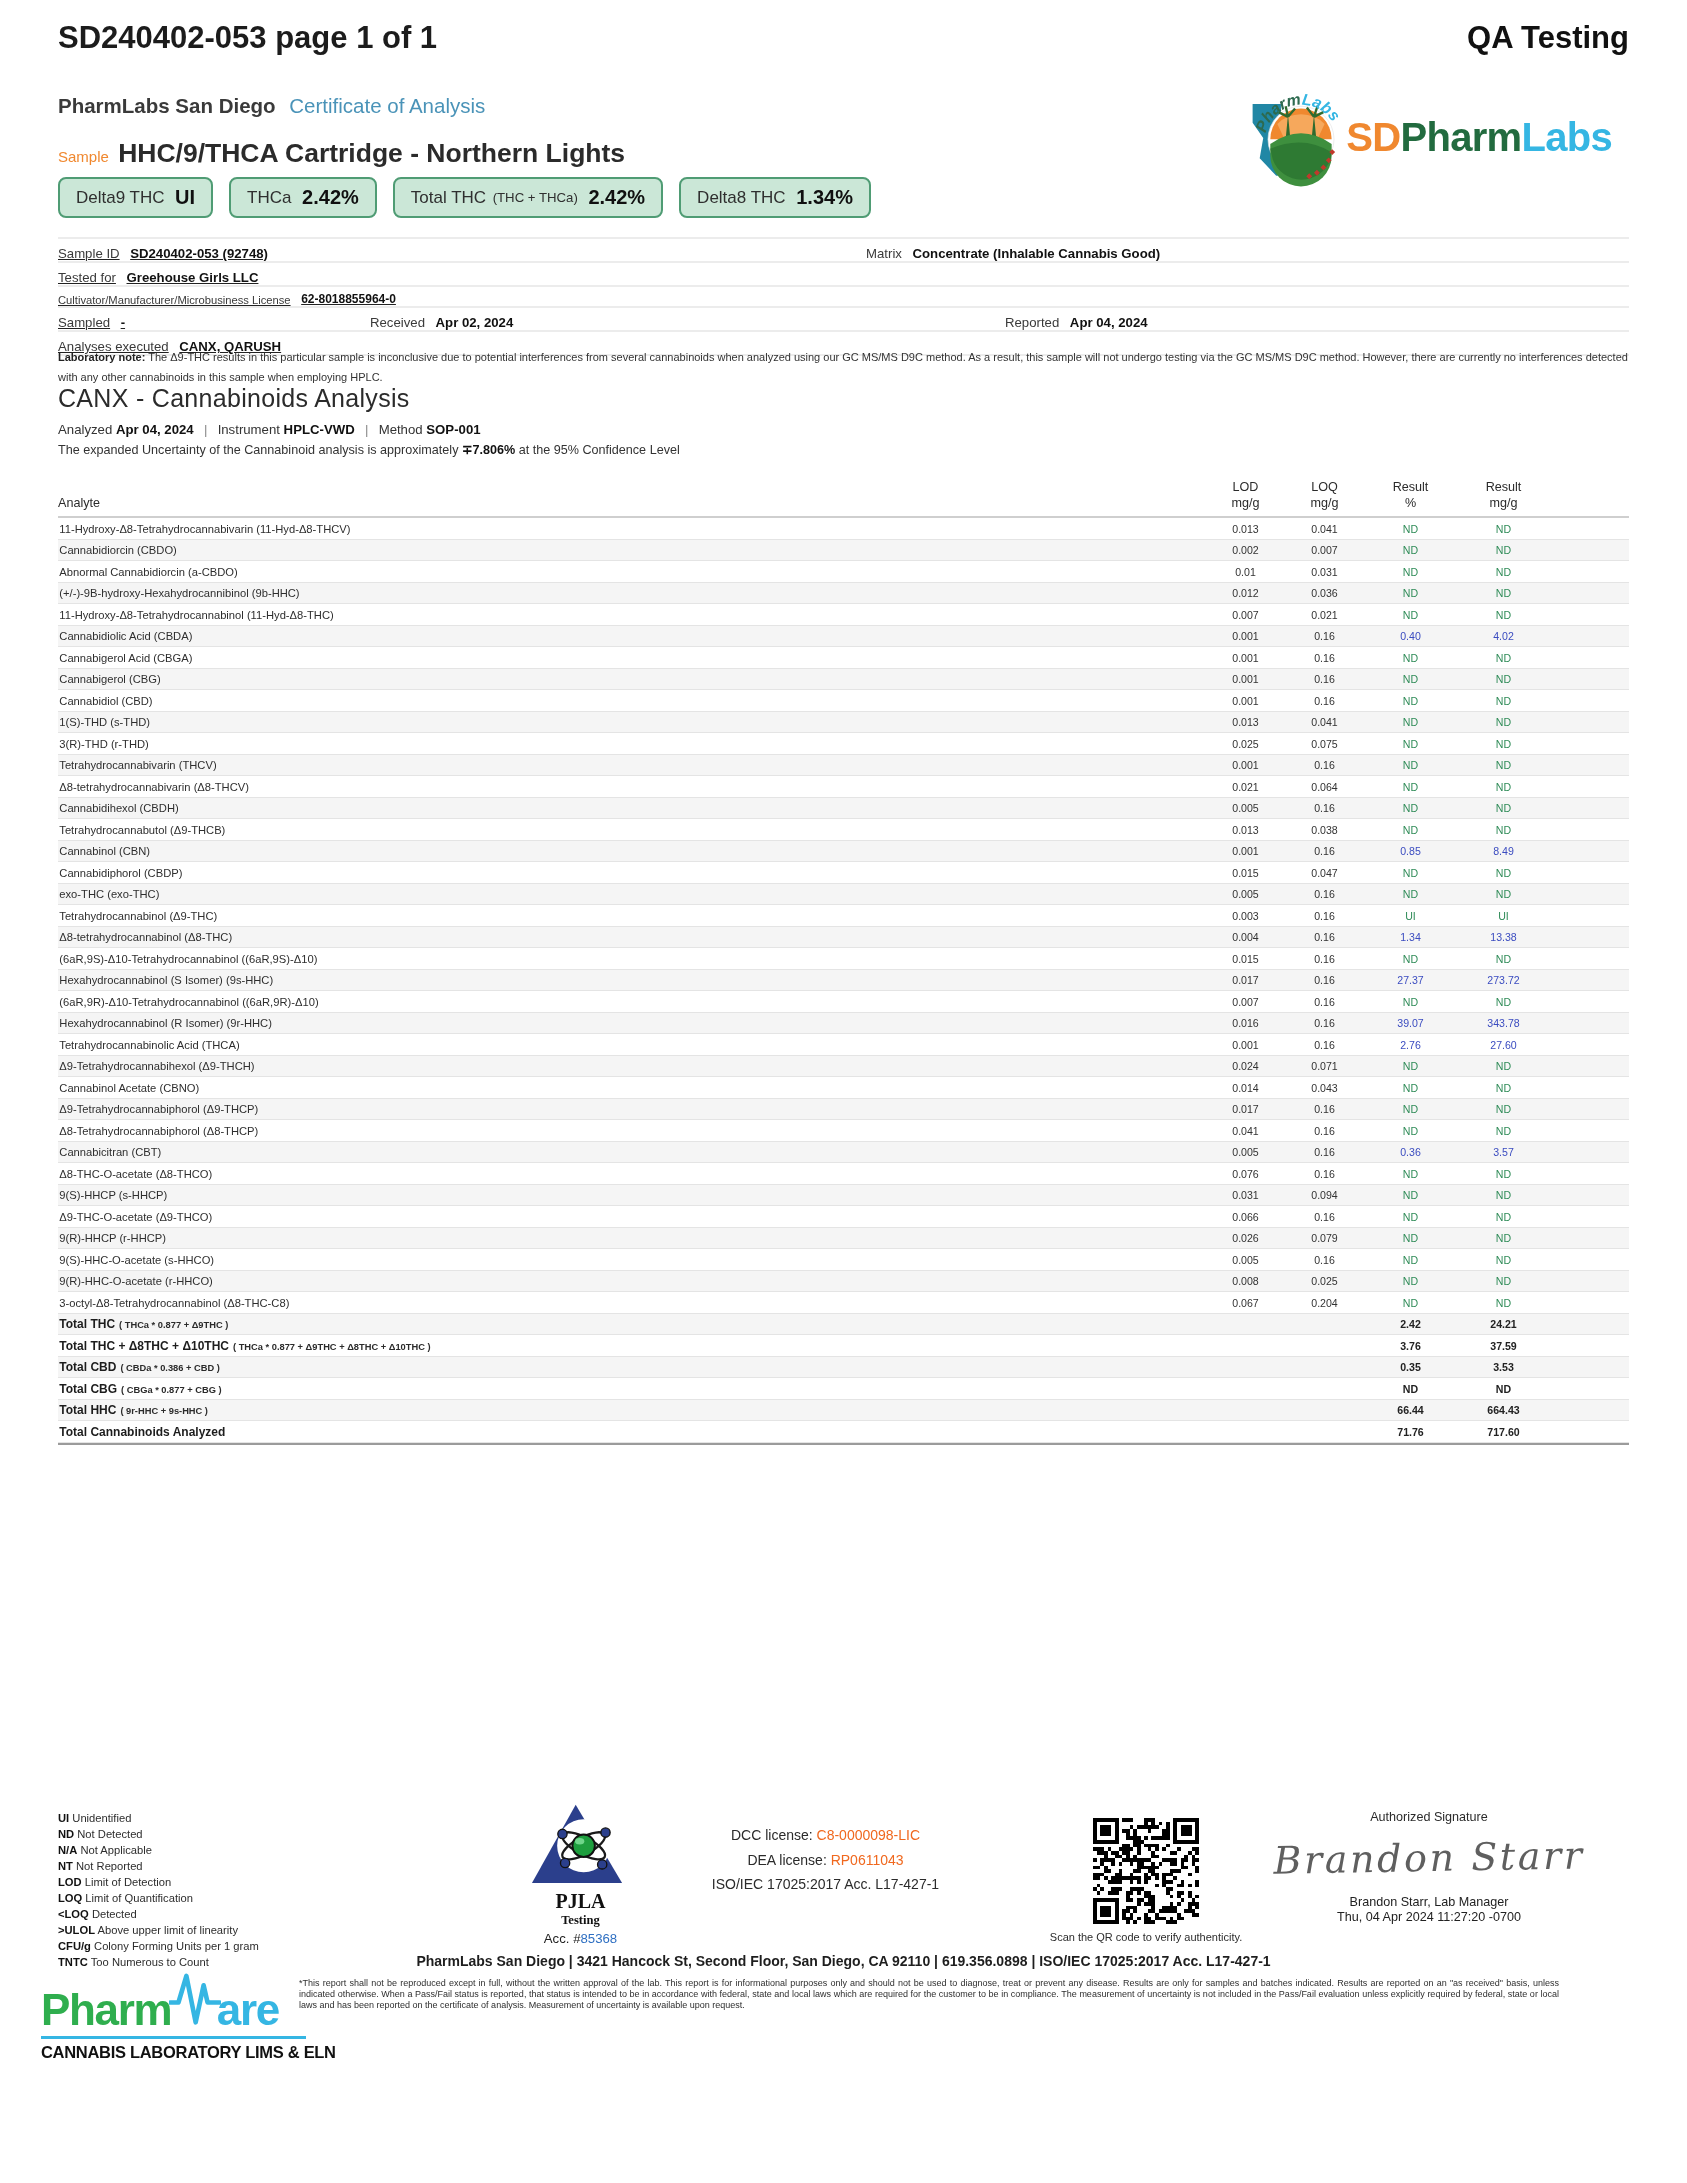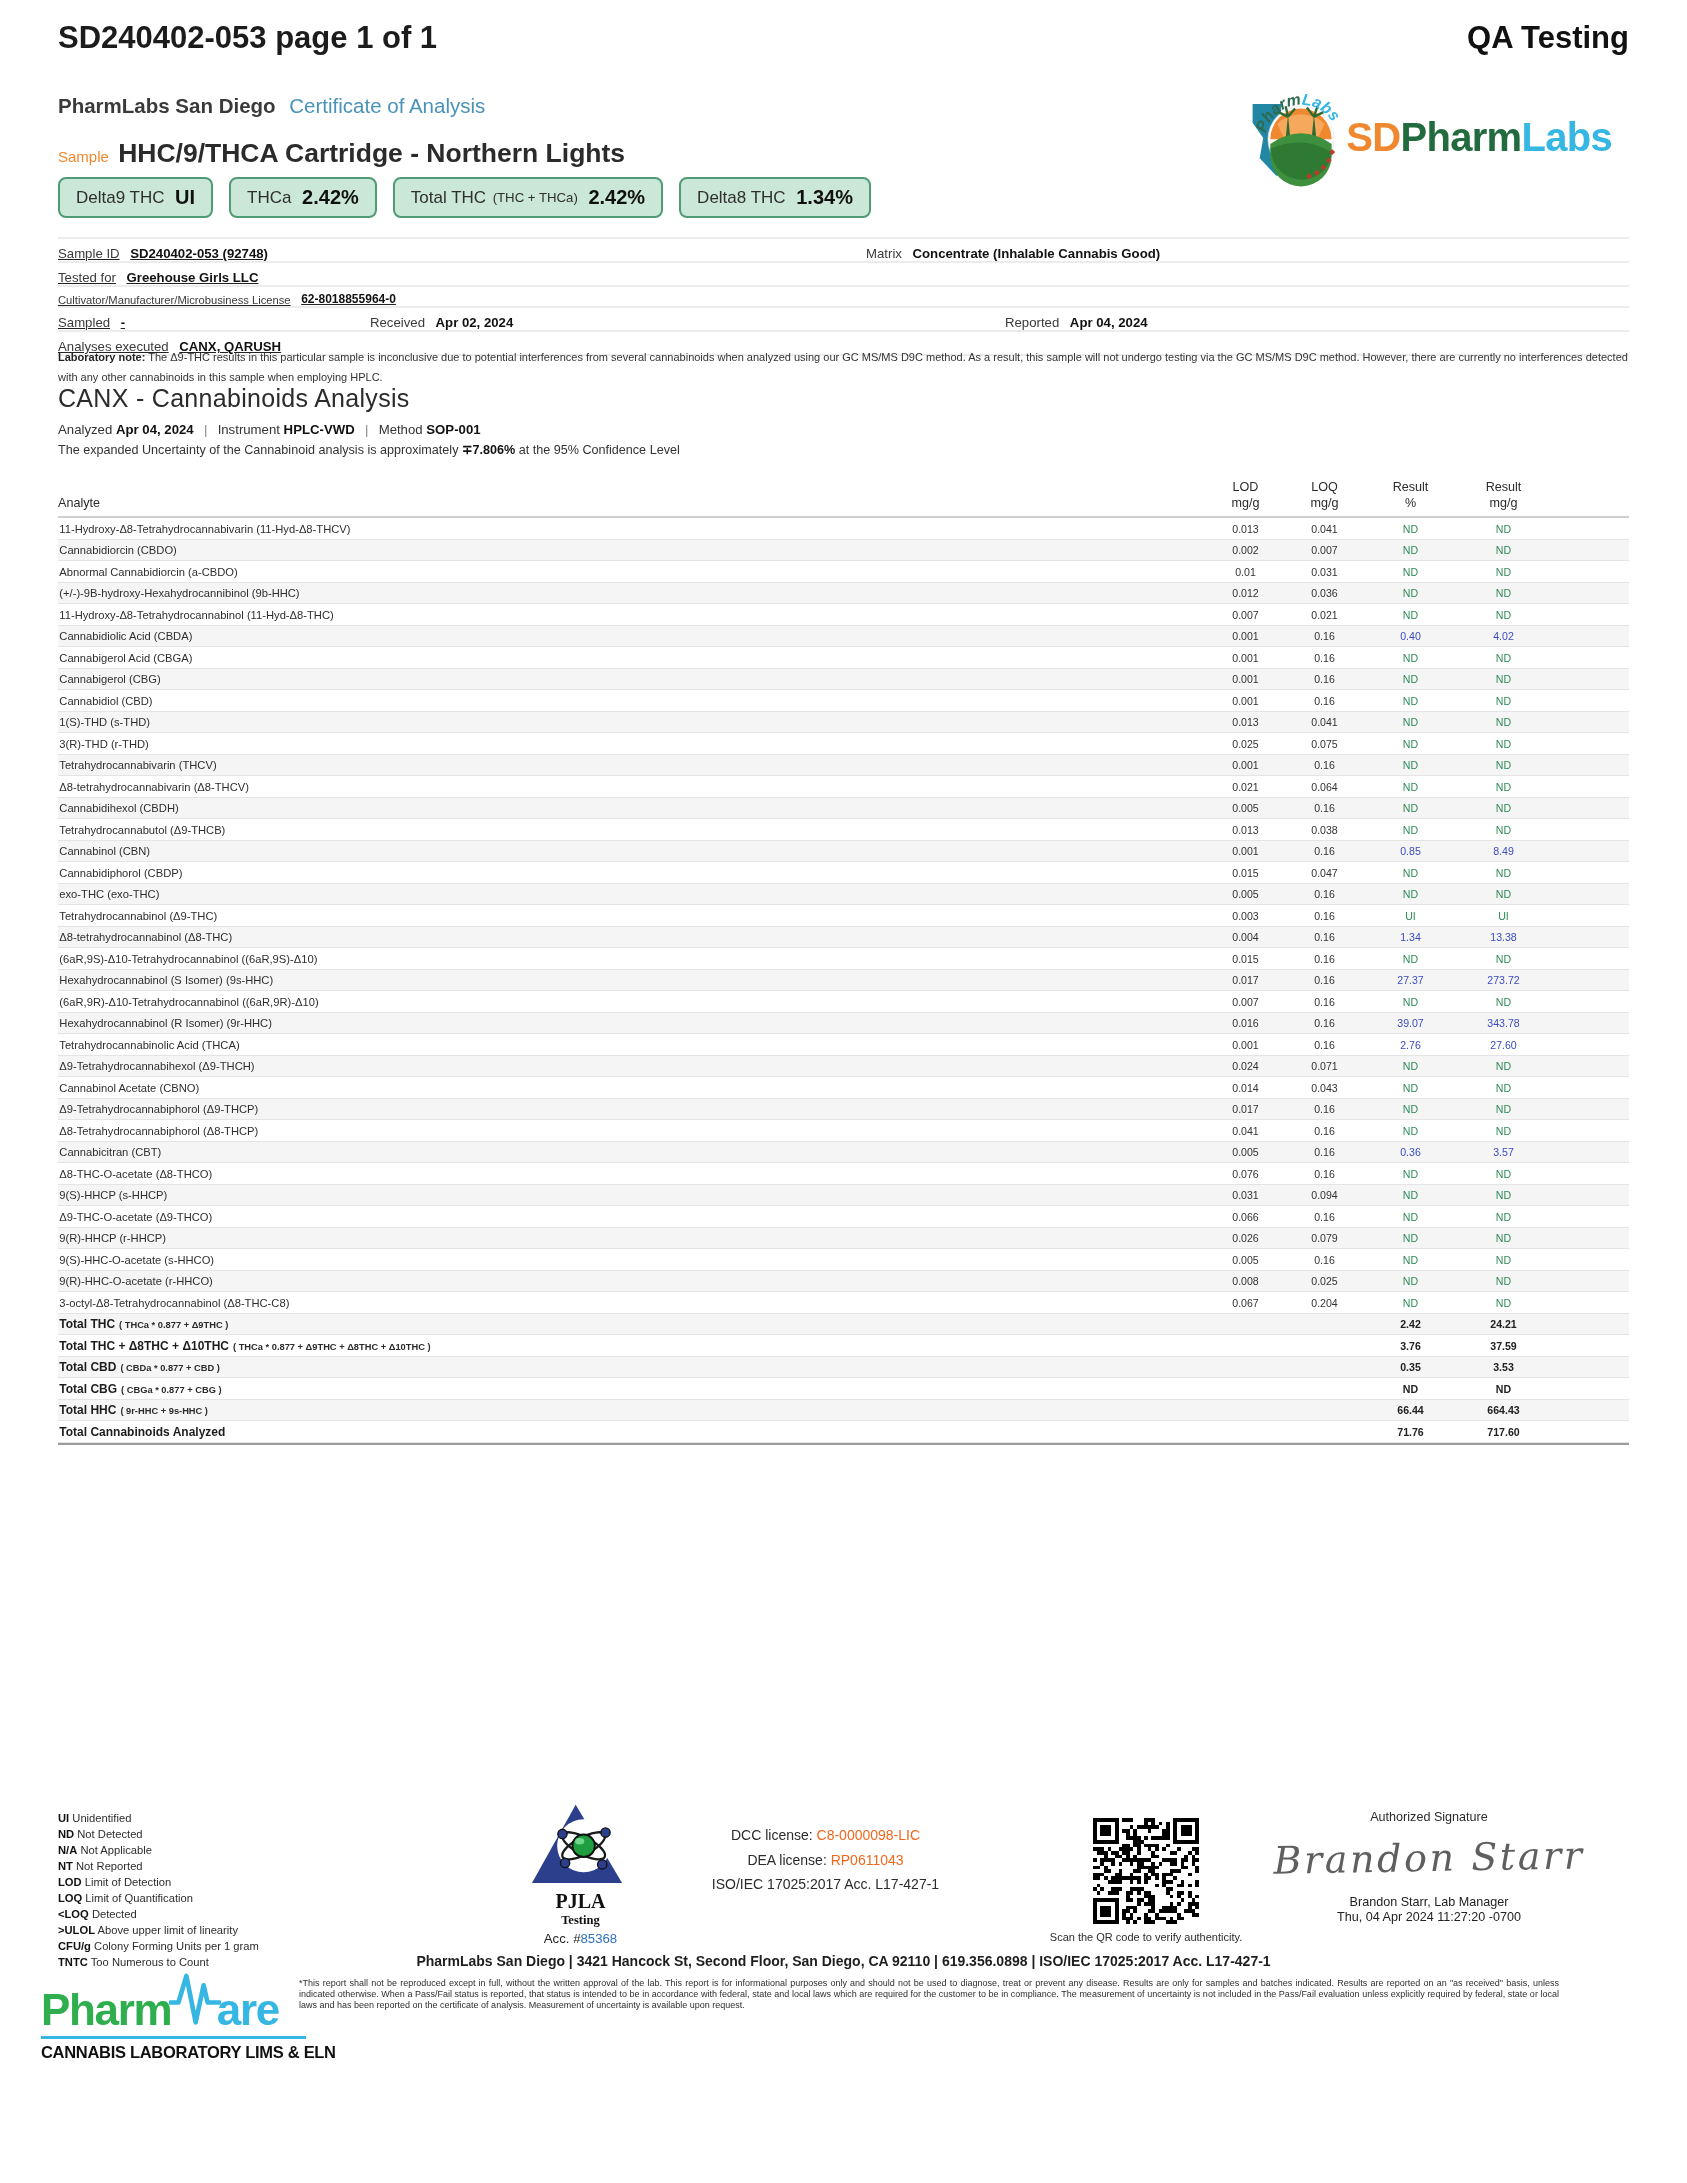--- a/index.html
+++ b/index.html
@@ -535,21 +535,21 @@
         </div>
         <div class="trow">
           <div class="c-an"><span class="tot-name">Total THC + Δ8THC + Δ10THC</span><span class="tot-formula">( THCa * 0.877 + Δ9THC + Δ8THC + Δ10THC )</span></div>
           <div class="c-num"></div>
           <div class="c-num"></div>
           <div class="c-res k">3.76</div>
           <div class="c-res k">37.59</div>
           <div></div>
         </div>
         <div class="trow stripe">
-          <div class="c-an"><span class="tot-name">Total CBD</span><span class="tot-formula">( CBDa * 0.877 + CBD )</span></div>
+          <div class="c-an"><span class="tot-name">Total CBD</span><span class="tot-formula">( CBDa * 0.386 + CBD )</span></div>
           <div class="c-num"></div>
           <div class="c-num"></div>
           <div class="c-res k">0.35</div>
           <div class="c-res k">3.53</div>
           <div></div>
         </div>
         <div class="trow">
           <div class="c-an"><span class="tot-name">Total CBG</span><span class="tot-formula">( CBGa * 0.877 + CBG )</span></div>
           <div class="c-num"></div>
           <div class="c-num"></div>

